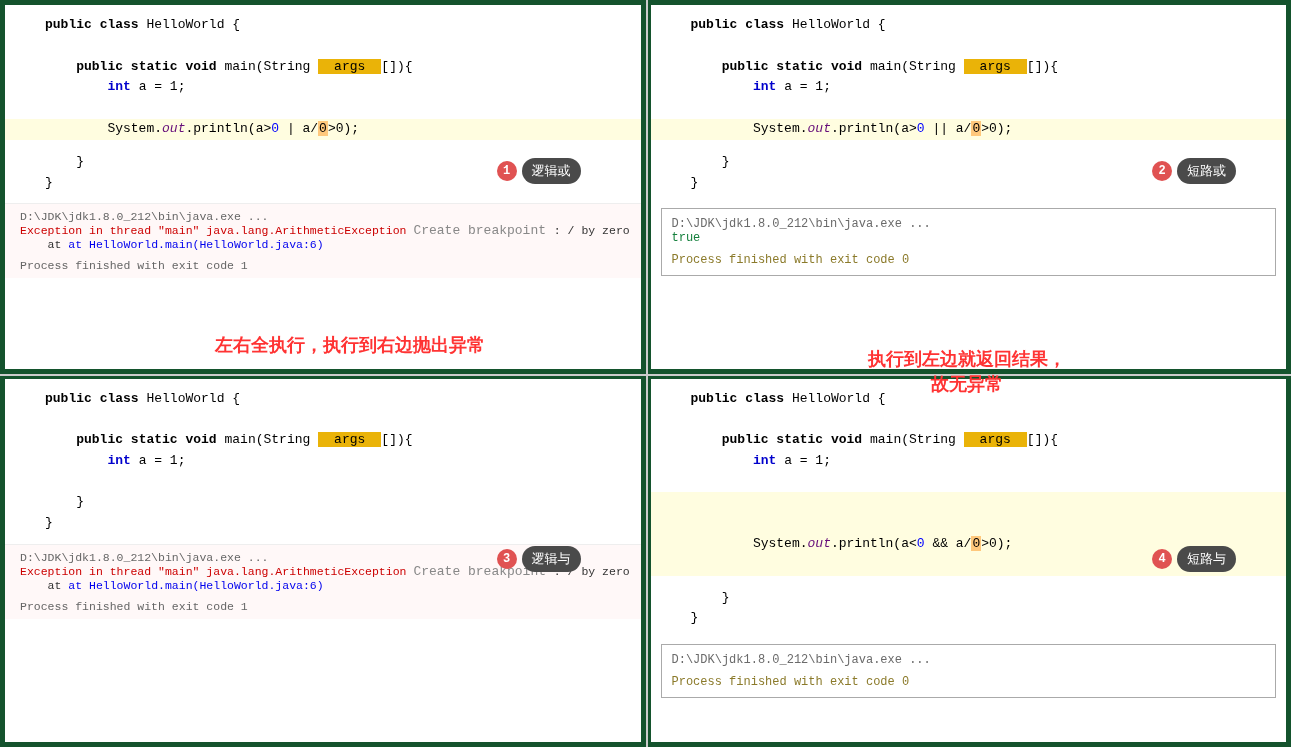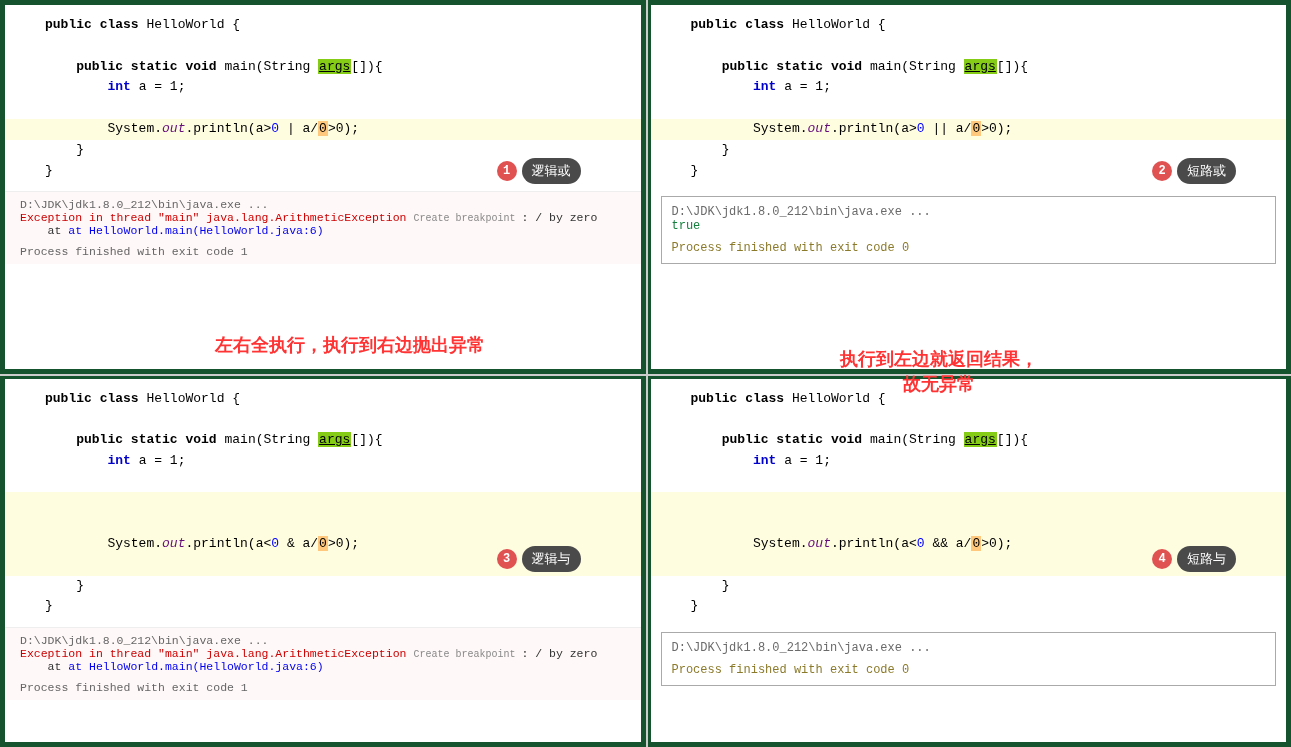--- a/index.html
+++ b/index.html
@@ -36,21 +36,21 @@
     }
 
     .code-line {
       position: relative;
       white-space: pre;
     }
 
     .kw { font-weight: bold; color: #000; }
     .kw-blue { font-weight: bold; color: #0000cc; }
     .field { color: #660e7a; font-style: italic; }
-    .highlight-yellow { background-color: #84cc16; padding: 0 1px; text-decoration: underline; }
+    .highlight-yellow { background-color: #eab308; padding: 0 16px; }
     .highlight-orange { background-color: #ffc87c; padding: 0 1px; }
     .number { color: #0000ff; }
 
     .output-box {
       border: 1px solid #aaa;
       margin: 5px 10px;
       padding: 8px 10px;
       background: #fff;
       font-family: 'Courier New', monospace;
       font-size: 12px;
@@ -65,21 +65,21 @@
       background: #fff8f8;
       border-top: 1px solid #eee;
       padding: 6px 10px 6px 15px;
       font-size: 11.5px;
       color: #333;
     }
 
     .error-path { color: #666; }
     .error-exception { color: #cc0000; }
     .error-link { color: #0000ee; }
-    .error-create { color: #888; font-size: 10px; }
+    .error-create { color: #888; font-size: 13px; }
     .error-finished { color: #666; }
 
     .badge-num {
       background: #e05252;
       border-radius: 50%;
       width: 20px;
       height: 20px;
       display: inline-flex;
       align-items: center;
       justify-content: center;
@@ -131,21 +131,21 @@
       left: 0;
       width: 100%;
       height: 2px;
       background: #ccc;
       z-index: 5;
     }
 
     .line-highlighted {
       background-color: #fffde0;
       display: block;
-      margin: 0 -40px 0 -40px;
+      margin: 0 -40px 12px -40px;
       padding: 0 40px 0 40px;
     }
 
     .panel-top-left {
       grid-column: 1;
       grid-row: 1;
     }
     .panel-top-right {
       grid-column: 2;
       grid-row: 1;
@@ -227,24 +227,20 @@
     </div>
   </div>
 
   <div class="panel panel-bottom-left">
     <div class="code-area">
       <div class="code-line"><span class="kw">public</span> <span class="kw">class</span> HelloWorld {</div>
       <div class="code-line">&nbsp;</div>
       <div class="code-line">    <span class="kw">public</span> <span class="kw">static</span> <span class="kw">void</span> main(String <span class="highlight-yellow">args</span>[]){</div>
       <div class="code-line">        <span class="kw-blue">int</span> a = 1;</div>
       <div class="code-line">&nbsp;</div>
-      <div class="code-line line-highlighted" style="position:relative;">
-        
-        System.<span class="field">out</span>.println(a&lt;<span class="number">0</span> &amp; a/<span class="highlight-orange">0</span>&gt;0);
-      </div>
       <div class="code-line">    }</div>
       <div class="code-line">}</div>
     </div>
 
     <div class="badge-container" style="bottom: 170px; right: 60px;">
       <span class="badge-num">3</span>
       <span class="badge-label">逻辑与</span>
     </div>
 
     <div class="error-box">
@@ -283,19 +279,19 @@
     </div>
 
     <div class="output-box">
       <div class="output-path">D:\JDK\jdk1.8.0_212\bin\java.exe ...</div>
       <div style="height:8px"></div>
       <div class="output-finished">Process finished with exit code 0</div>
     </div>
   </div>
 
   <div class="annotation-text" style="bottom: 390px; left: 150px; width: 400px;">左右全执行，执行到右边抛出异常</div>
-  <div class="annotation-text" style="bottom: 350px; left: 764px; width: 350px; line-height: 1.4; white-space: pre-line;">执行到左边就返回结果，
+  <div class="annotation-text" style="bottom: 350px; left: 792px; width: 350px; line-height: 1.4; white-space: pre-line;">执行到左边就返回结果，
 故无异常</div>
 
   <div class="divider-v"></div>
   <div class="divider-h"></div>
 
 </div>
 
 </body></html>

